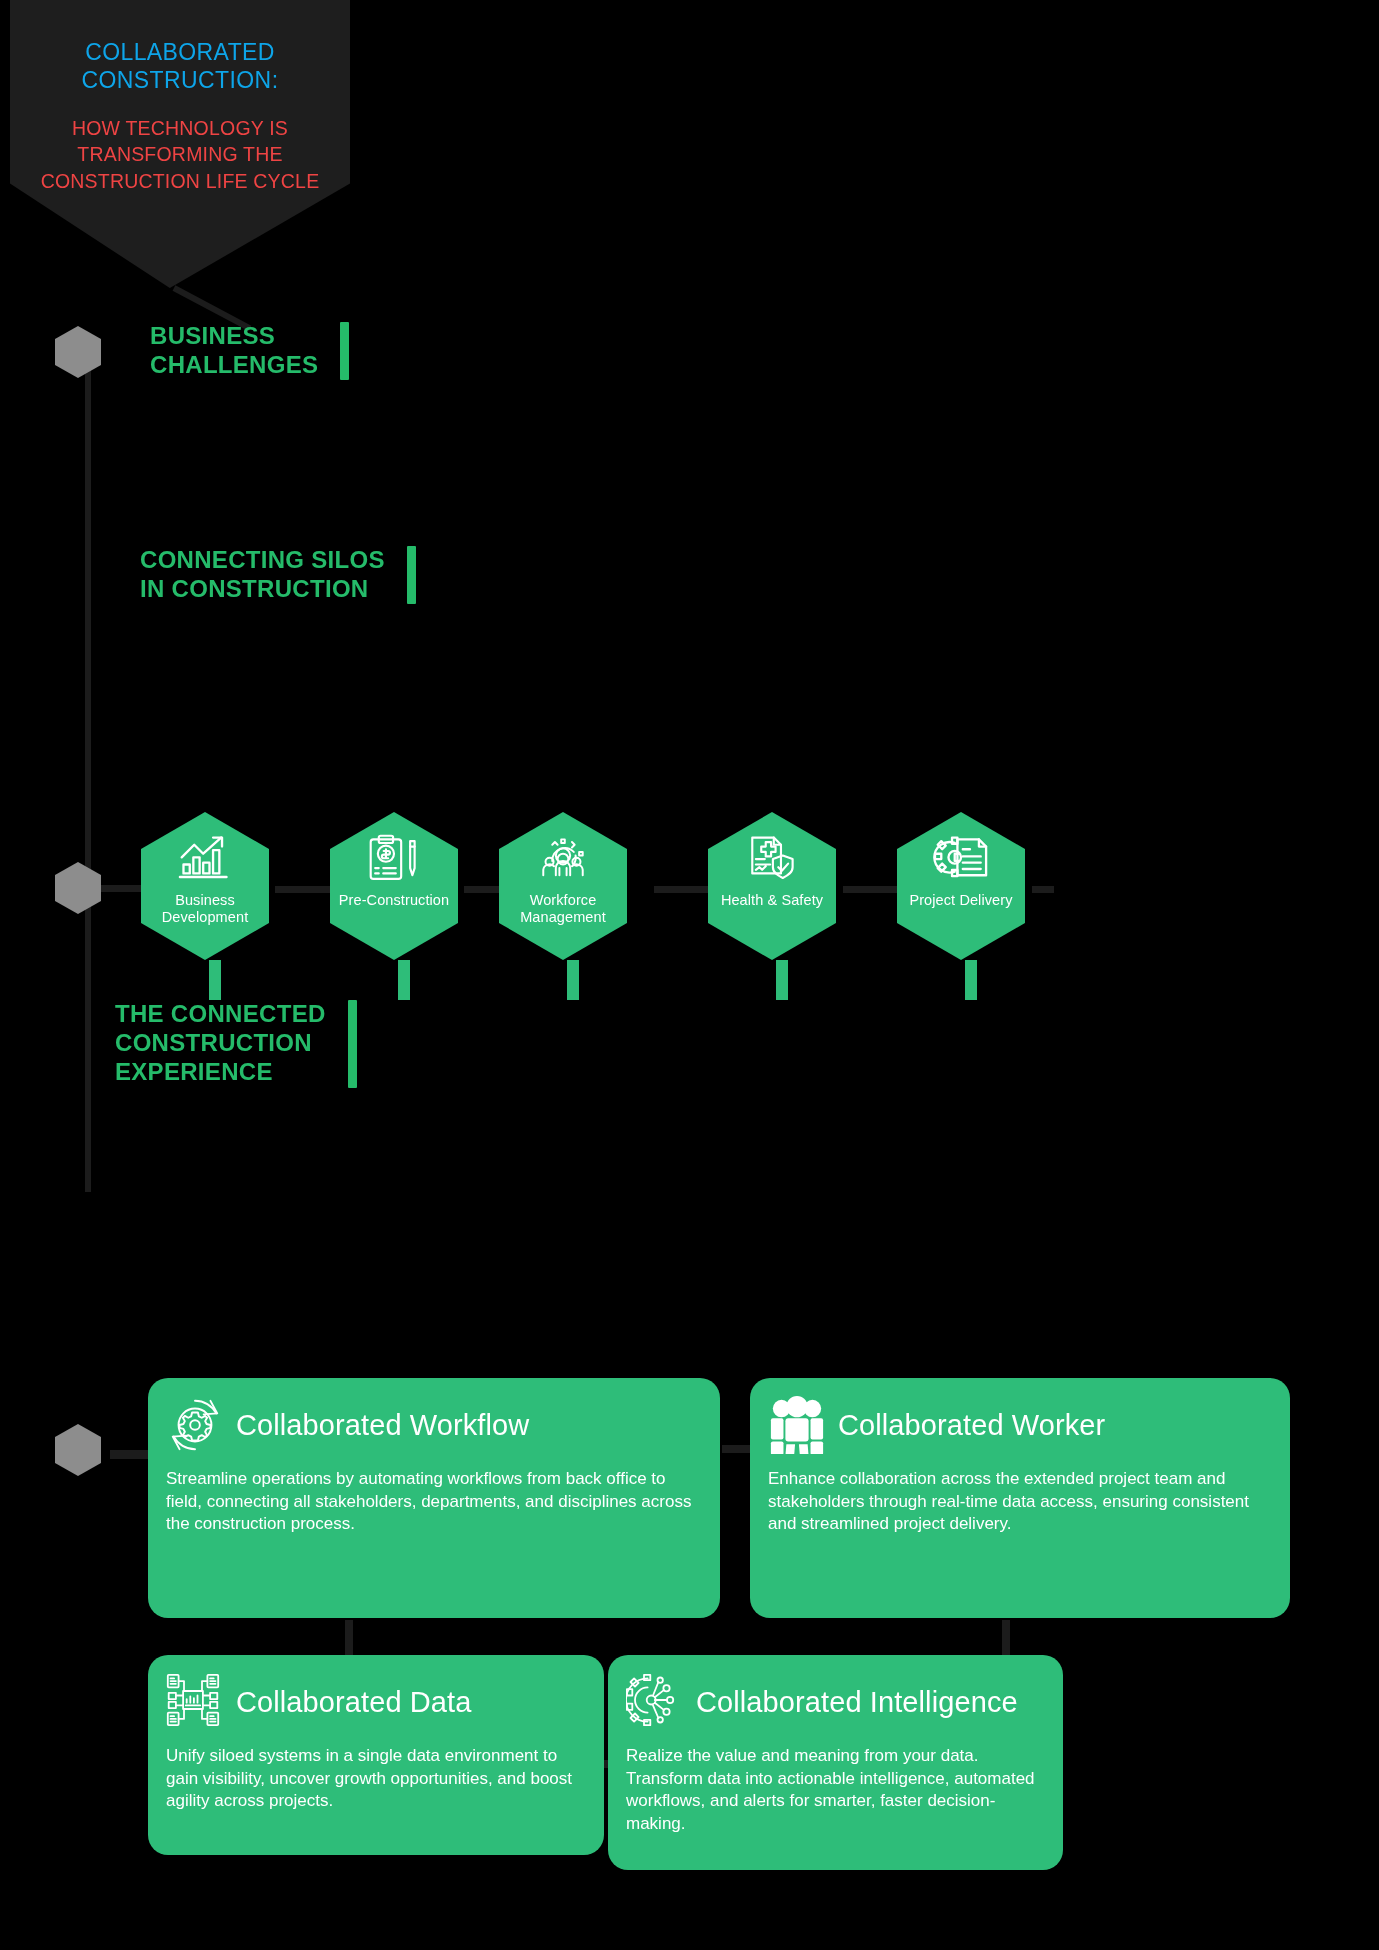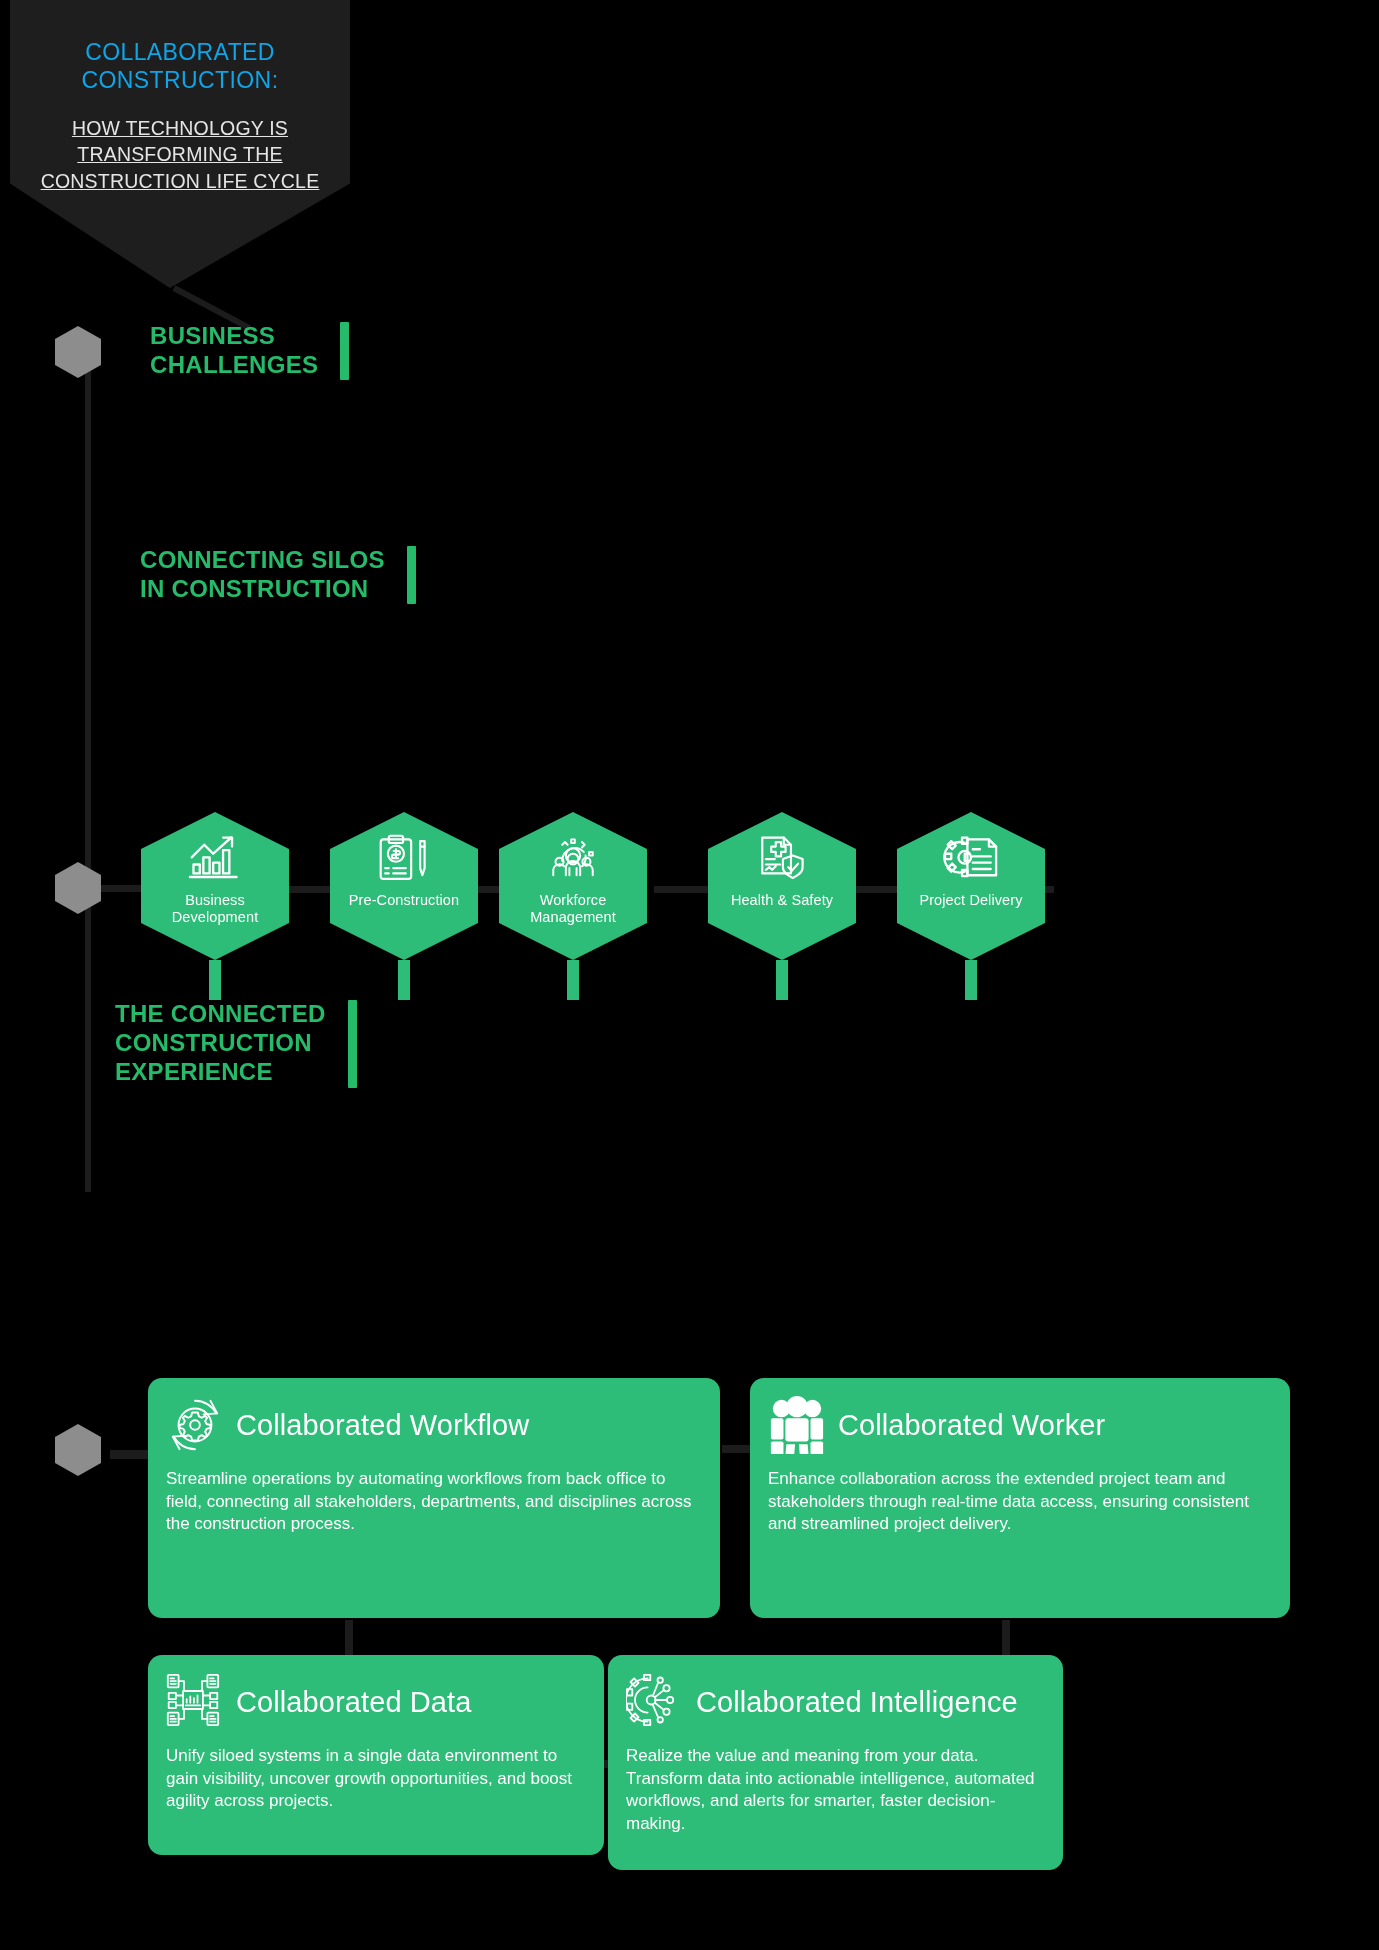--- a/index.html
+++ b/index.html
@@ -25,54 +25,54 @@
     clip-path:polygon(0% 0%,100% 0%,100% 64%,47% 100%,0% 64%);
     box-sizing:border-box;
     padding:40px 22px 0 22px;
     text-align:center;
   }
   .banner-title{
     color:#0ea5e9;font-weight:normal;font-size:23px;line-height:1.22;
     letter-spacing:.4px;margin:0 0 21px 0;
   }
   .banner-sub{
-    color:#e5e5e5;font-size:19.5px;line-height:1.35;font-weight:400;
-    letter-spacing:.2px;margin:0;text-decoration:underline;
+    color:#ef4444;font-size:19.5px;line-height:1.35;font-weight:400;
+    letter-spacing:.2px;margin:0;
   }
 
   
   .sec-head{position:absolute;display:flex;align-items:flex-start;}
   .sec-head .txt{
     color:#25bb6a;font-weight:bold;font-size:24px;line-height:1.2;
     letter-spacing:.3px;white-space:pre-line;text-align:left;
   }
   .sec-head .bar{
     width:9px;background:#25bb6a;margin-left:22px;flex:none;border-radius:1px;
   }
 
   
   .phex-wrap{position:absolute;width:148px;}
   .phex{
-    width:148px;height:148px;background:#2ebd79;position:relative;
+    width:128px;height:148px;background:#2ebd79;position:relative;
     clip-path:polygon(50% 0%,100% 25%,100% 75%,50% 100%,0% 75%,0% 25%);
     display:flex;flex-direction:column;align-items:center;justify-content:flex-start;
     padding-top:22px;box-sizing:border-box;
   }
   .phex .ic{width:60px;height:52px;display:block;}
   .phex .lbl{
     color:#fff;font-size:14.5px;line-height:1.2;text-align:center;
     margin-top:6px;font-weight:400;letter-spacing:.1px;
   }
   .phex-stem{
     width:12px;height:40px;background:#2ebd79;margin:0 auto;display:block;
   }
 
   
   .card{
-    position:absolute;background:#2ebd79;border-radius:14px;
+    position:absolute;background:#2ebd79;border-radius:20px;
     box-sizing:border-box;padding:18px 22px 12px 18px;
   }
   .card-head{display:flex;align-items:center;gap:12px;}
   .card-head .cic{width:58px;height:58px;flex:none;}
   .card-title{
     color:#ffffff;font-size:29px;font-weight:400;letter-spacing:.1px;
   }
   .card-body{
     color:#ffffff;font-size:17px;font-weight:normal;line-height:1.33;
     margin-top:14px;letter-spacing:0;

